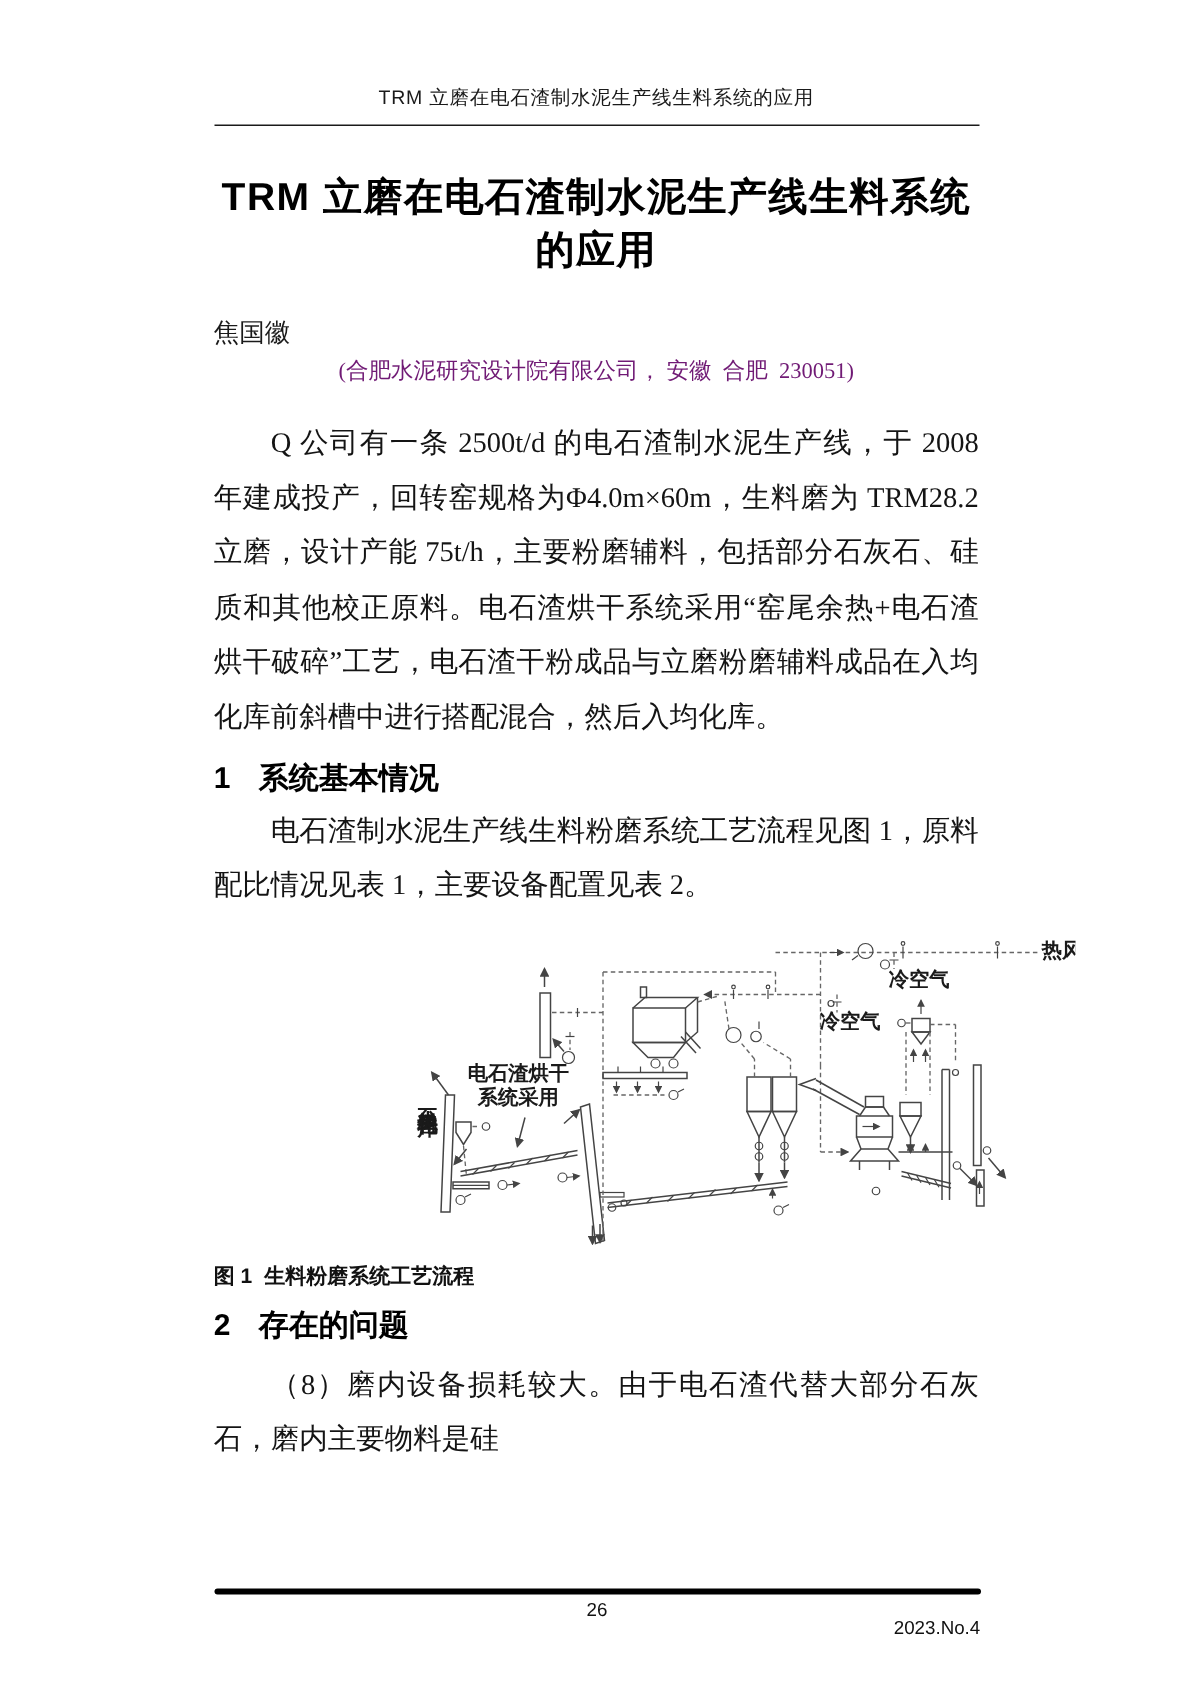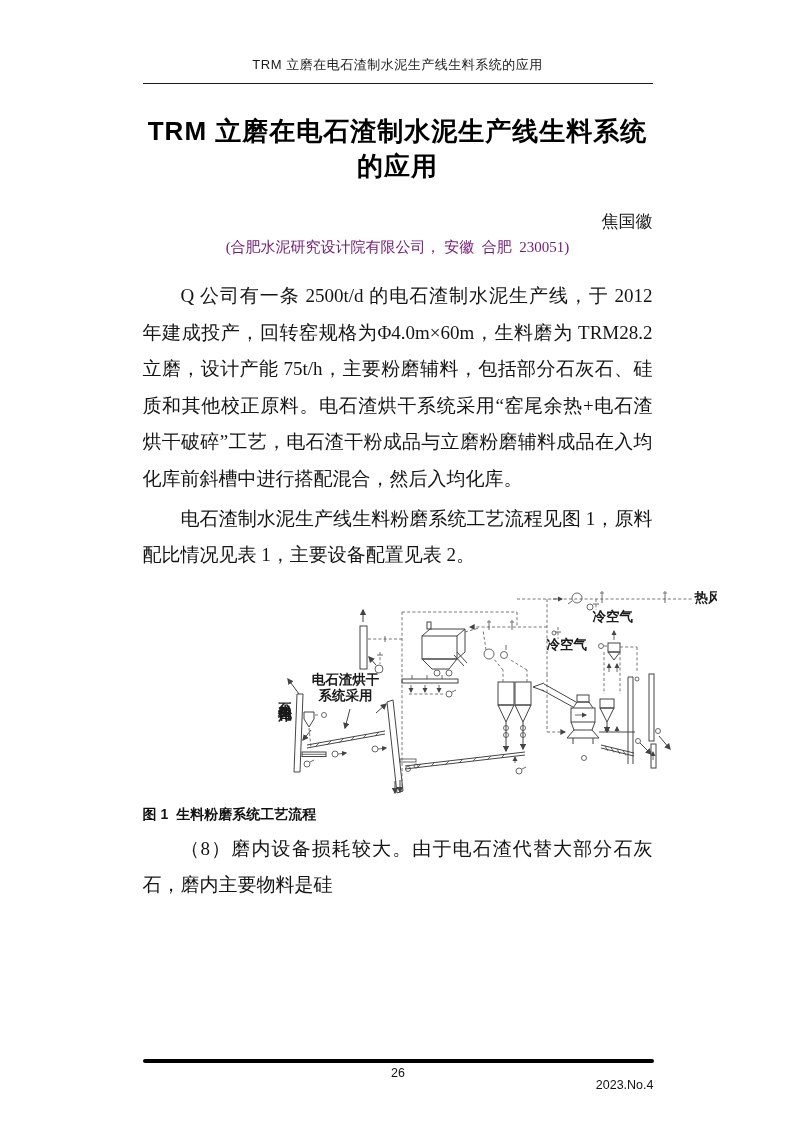--- a/index.html
+++ b/index.html
@@ -8,21 +8,21 @@
     background:#ffffff; box-sizing:border-box;
     padding:56px 64px 0 66px;
     font-family:"Liberation Serif","DejaVu Serif",serif;
     color:#111111; overflow:hidden;
   }
   .running-head { text-align:center; font-size:13px; letter-spacing:0.5px;
     font-family:"Liberation Sans","DejaVu Sans",sans-serif; color:#1a1a1a; }
   .head-rule { margin-top:9px; height:0; border-top:1.6px solid #1a1a1a; }
   .doc-title { margin:30px 0 0 0; text-align:center; font-size:26px; font-weight:bold;
     letter-spacing:1px; font-family:"Liberation Sans","DejaVu Sans",sans-serif; color:#000; }
-  .author { margin-top:26px; text-align:right; font-size:17px; color:#1a1a1a; }
+  .author { margin-top:26px; text-align:left; font-size:17px; color:#1a1a1a; }
   .affiliation { margin-top:5px; text-align:center; font-size:15px; color:#701a75; white-space:pre-wrap; }
   .body-par { margin:0; font-size:19px; line-height:36.6px; text-align:justify;
     text-indent:2em; color:#141414; }
   .par-1 { margin-top:21px; }
   .heading { margin:0; font-size:20px; line-height:30px; font-weight:bold; color:#000;
     font-family:"Liberation Sans","DejaVu Sans",sans-serif; }
   .heading .h-num { display:inline-block; min-width:1.5em; }
   .h-1 { margin-top:6px; }
   .h-2 { margin-top:9px; }
   .par-3 { margin-top:3px; }
@@ -55,22 +55,23 @@
 <div class="page">
 
   <div class="running-head">TRM 立磨在电石渣制水泥生产线生料系统的应用</div>
   <div class="head-rule"></div>
 
   <h1 class="doc-title">TRM 立磨在电石渣制水泥生产线生料系统的应用</h1>
 
   <div class="author">焦国徽</div>
   <div class="affiliation">(合肥水泥研究设计院有限公司， 安徽  合肥  230051)</div>
 
-  <p class="body-par par-1">Q 公司有一条 2500t/d 的电石渣制水泥生产线，于 2012 年建成投产，回转窑规格为Φ4.0m×60m，生料磨为 TRM28.2 立磨，设计产能 75t/h，主要粉磨辅料，包括部分石灰石、硅质和其他校正原料。电石渣烘干系统采用“窑尾余热+电石渣烘干破碎”工艺，电石渣干粉成品与立磨粉磨辅料成品在入均化库前斜槽中进行搭配混合，然后入均化库。</p>
-
+  <p class="body-par par-1">Q 公司有一条 2500t/d 的电石渣制水泥生产线，于 2008 年建成投产，回转窑规格为Φ4.0m×60m，生料磨为 TRM28.2 立磨，设计产能 75t/h，主要粉磨辅料，包括部分石灰石、硅质和其他校正原料。电石渣烘干系统采用“窑尾余热+电石渣烘干破碎”工艺，电石渣干粉成品与立磨粉磨辅料成品在入均化库前斜槽中进行搭配混合，然后入均化库。</p>
+
+  <h2 class="heading h-1"><span class="h-num">1</span><span>系统基本情况</span></h2>
 
   <p class="body-par par-3">电石渣制水泥生产线生料粉磨系统工艺流程见图 1，原料配比情况见表 1，主要设备配置见表 2。</p>
 
   <div class="diagram-wrap">
     <svg width="512" height="222" viewBox="0 0 512 222">
       <defs>
         <marker id="ah" viewBox="0 0 10 10" refX="8" refY="5" markerWidth="6.5" markerHeight="6.5" orient="auto-start-reverse">
           <path d="M0,0 L10,5 L0,10 z" fill="#444"></path>
         </marker>
       </defs>
@@ -268,20 +269,21 @@
 
     <div class="diag-label lbl-hot-air">热风</div>
     <div class="diag-label lbl-cold-air-1">冷空气</div>
     <div class="diag-label lbl-cold-air-2">冷空气</div>
     <div class="diag-label lbl-from-carbide">电石渣烘干系统采用</div>
     <div class="diag-label lbl-to-homog">至生料均化库</div>
   </div>
 
   <div class="fig-caption"><span class="cap-tag">图 1</span><span>生料粉磨系统工艺流程</span></div>
 
+  <h2 class="heading h-2"><span class="h-num">2</span><span>存在的问题</span></h2>
 
   <p class="body-par par-4">（8）磨内设备损耗较大。由于电石渣代替大部分石灰石，磨内主要物料是硅</p>
 
   <div class="footer">
     <div class="footer-rule"></div>
     <div class="footer-row">
       <span class="page-num">26</span>
       <span class="issue">2023.No.4</span>
     </div>
   </div>

